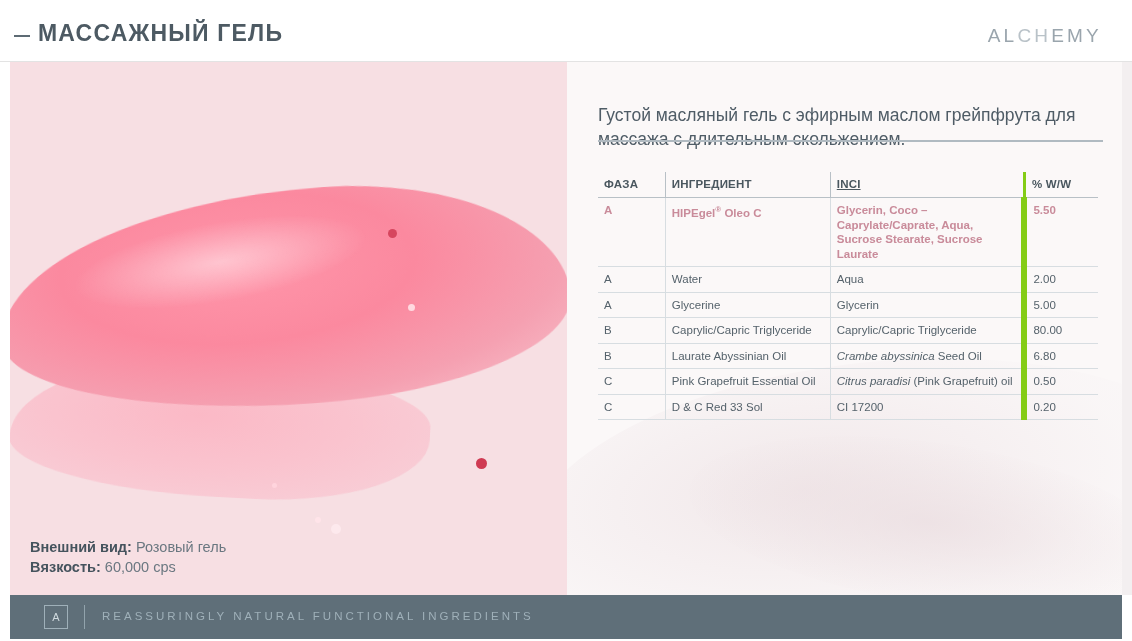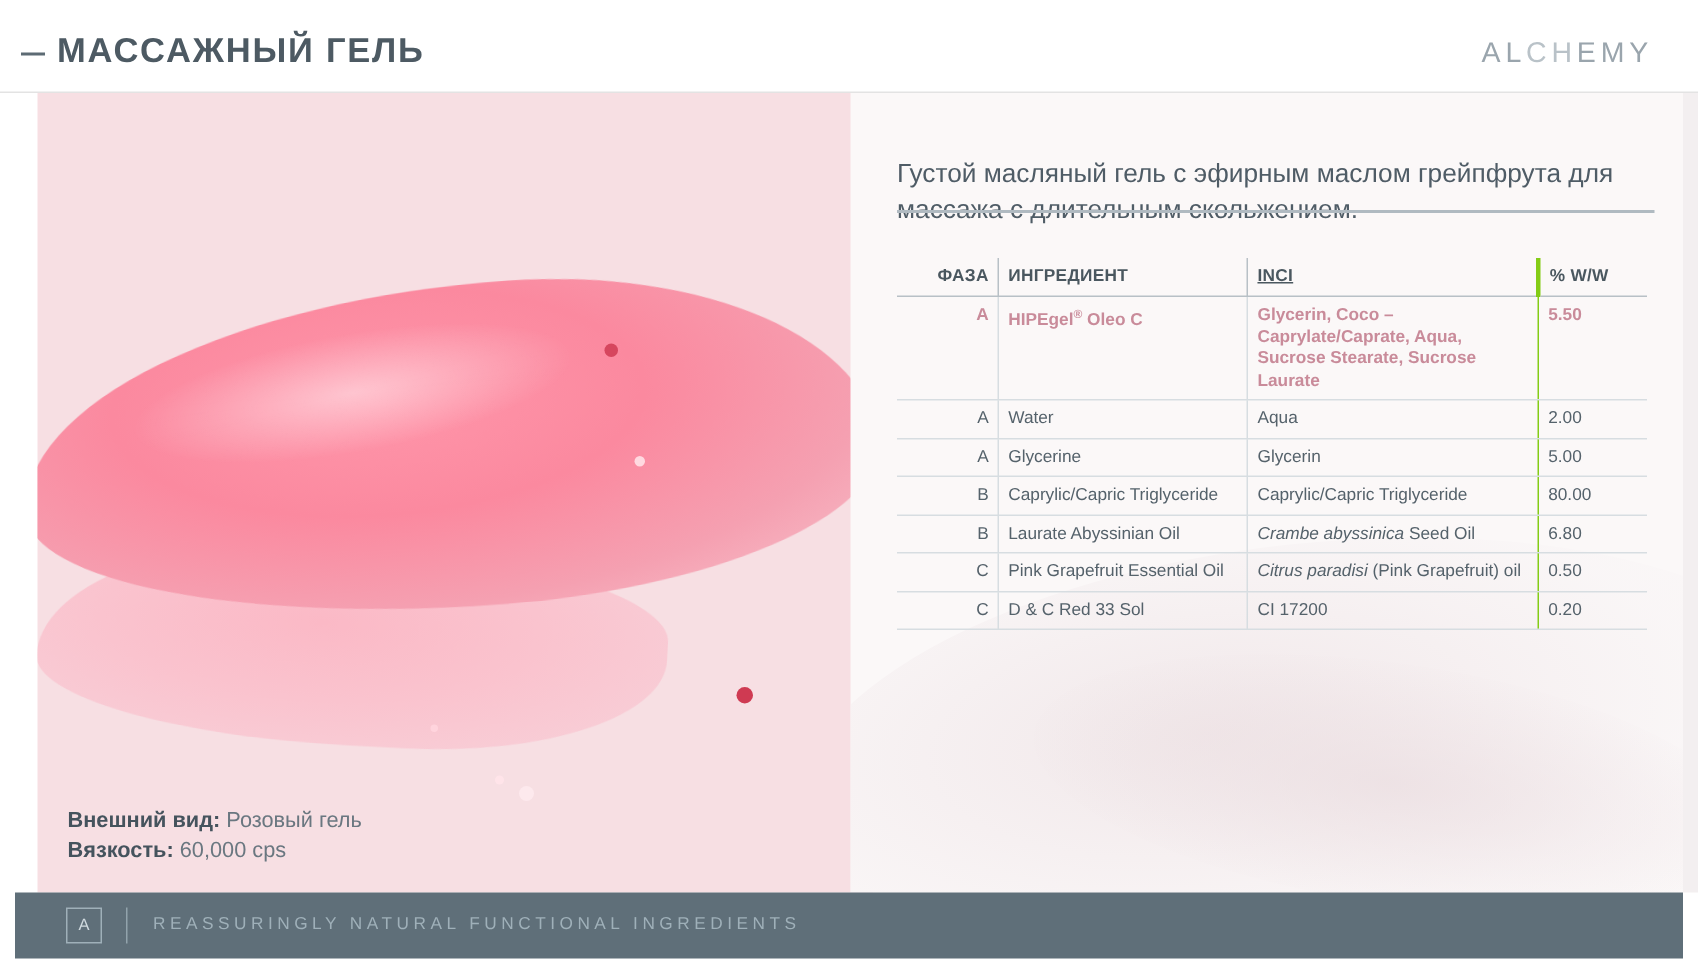--- a/index.html
+++ b/index.html
@@ -61,21 +61,20 @@
 
   
   #left-panel {
     position: absolute;
     left: 10px;
     top: 62px;
     width: 557px;
     height: 533px;
     overflow: hidden;
     background: #f7dfe3;
-    margin-left: 15px;
   }
   .blob {
     position: absolute;
     border-radius: 50%;
     filter: blur(0.4px);
   }
   #blob-main {
     left: -10px;
     top: 128px;
     width: 570px;
@@ -191,32 +190,32 @@
     letter-spacing: 0.2px;
   }
   #ingredients-table td {
     padding: 5px 6px;
     border-bottom: 1px solid #d7dde1;
     vertical-align: top;
     line-height: 14.5px;
   }
   #ingredients-table th.c-phase, #ingredients-table td.c-phase {
     width: 60px;
-    text-align: right;
+    text-align: left;
     border-right: 1px solid #d7dde1;
   }
   #ingredients-table th.c-phase { border-right: 1px solid #b8c0c6; }
   #ingredients-table th.c-ing, #ingredients-table td.c-ing {
     width: 170px;
     border-right: 1px solid #d7dde1;
   }
   #ingredients-table th.c-ing { border-right: 1px solid #b8c0c6; }
   #ingredients-table th.c-inci, #ingredients-table td.c-inci {
     width: 198px;
-    border-right: 1px solid #84cc16;
+    border-right: 6px solid #84cc16;
   }
   #ingredients-table th.c-inci { border-right: 3px solid #84cc16; text-decoration: underline; }
   #ingredients-table th.c-pct, #ingredients-table td.c-pct {
     width: 66px;
   }
   tr.highlight td {
     color: #c98b9a;
     font-weight: bold;
     padding-top: 8px;
     padding-bottom: 9px;

